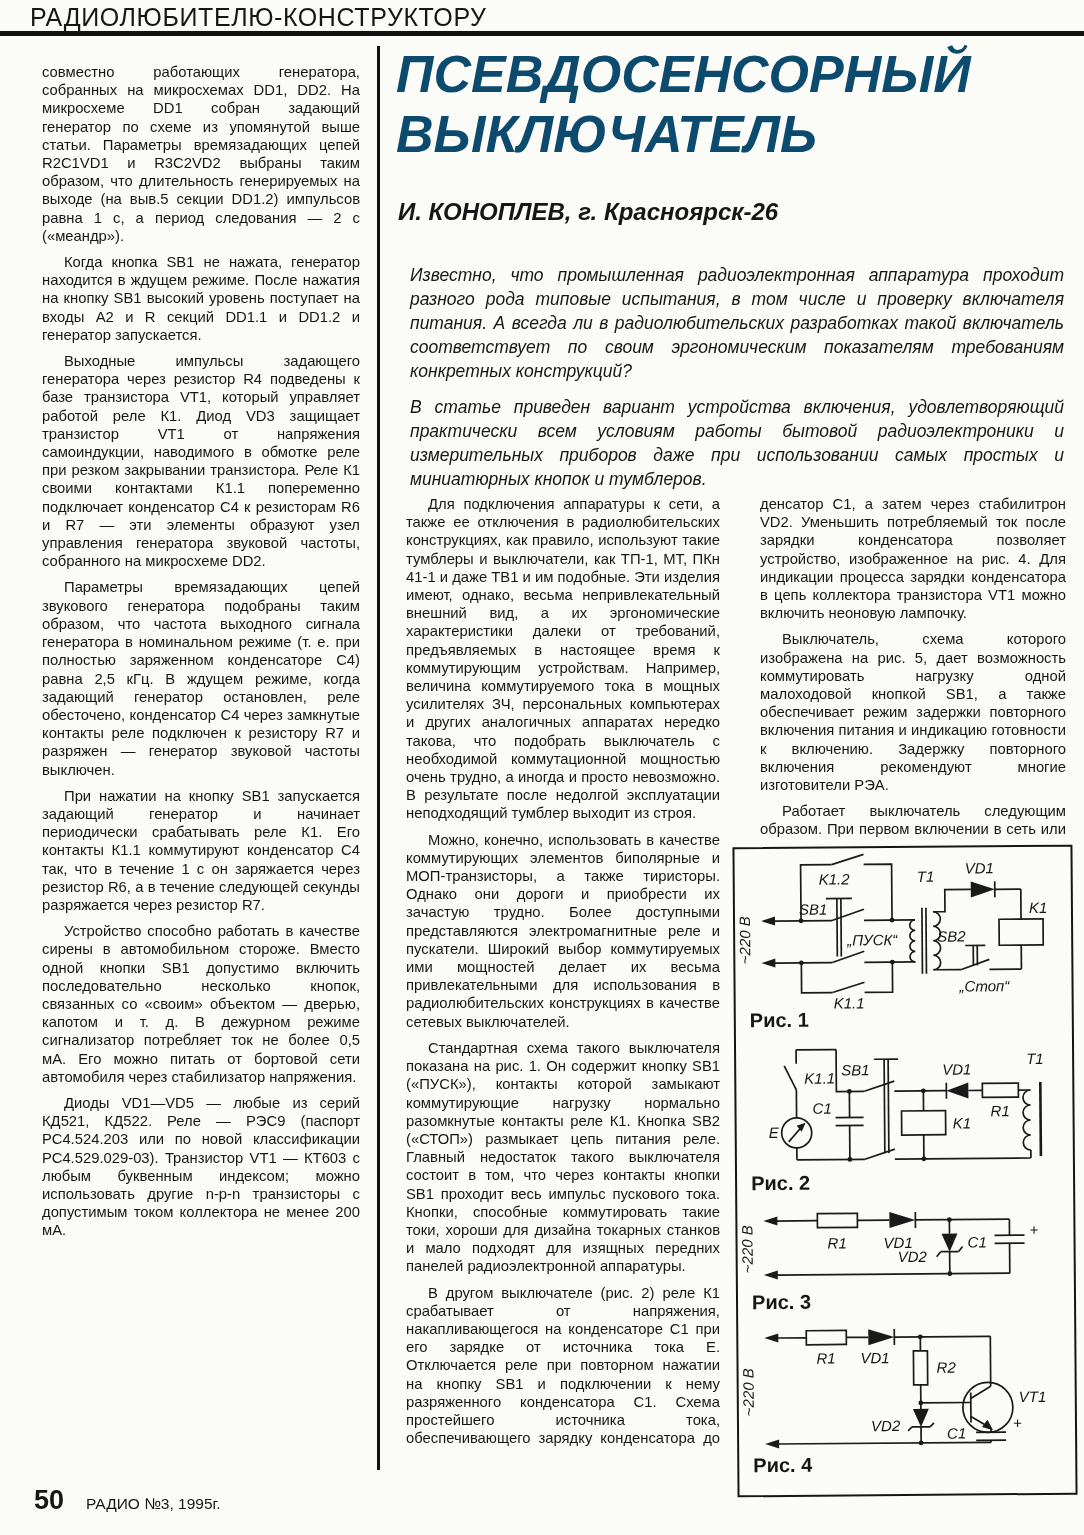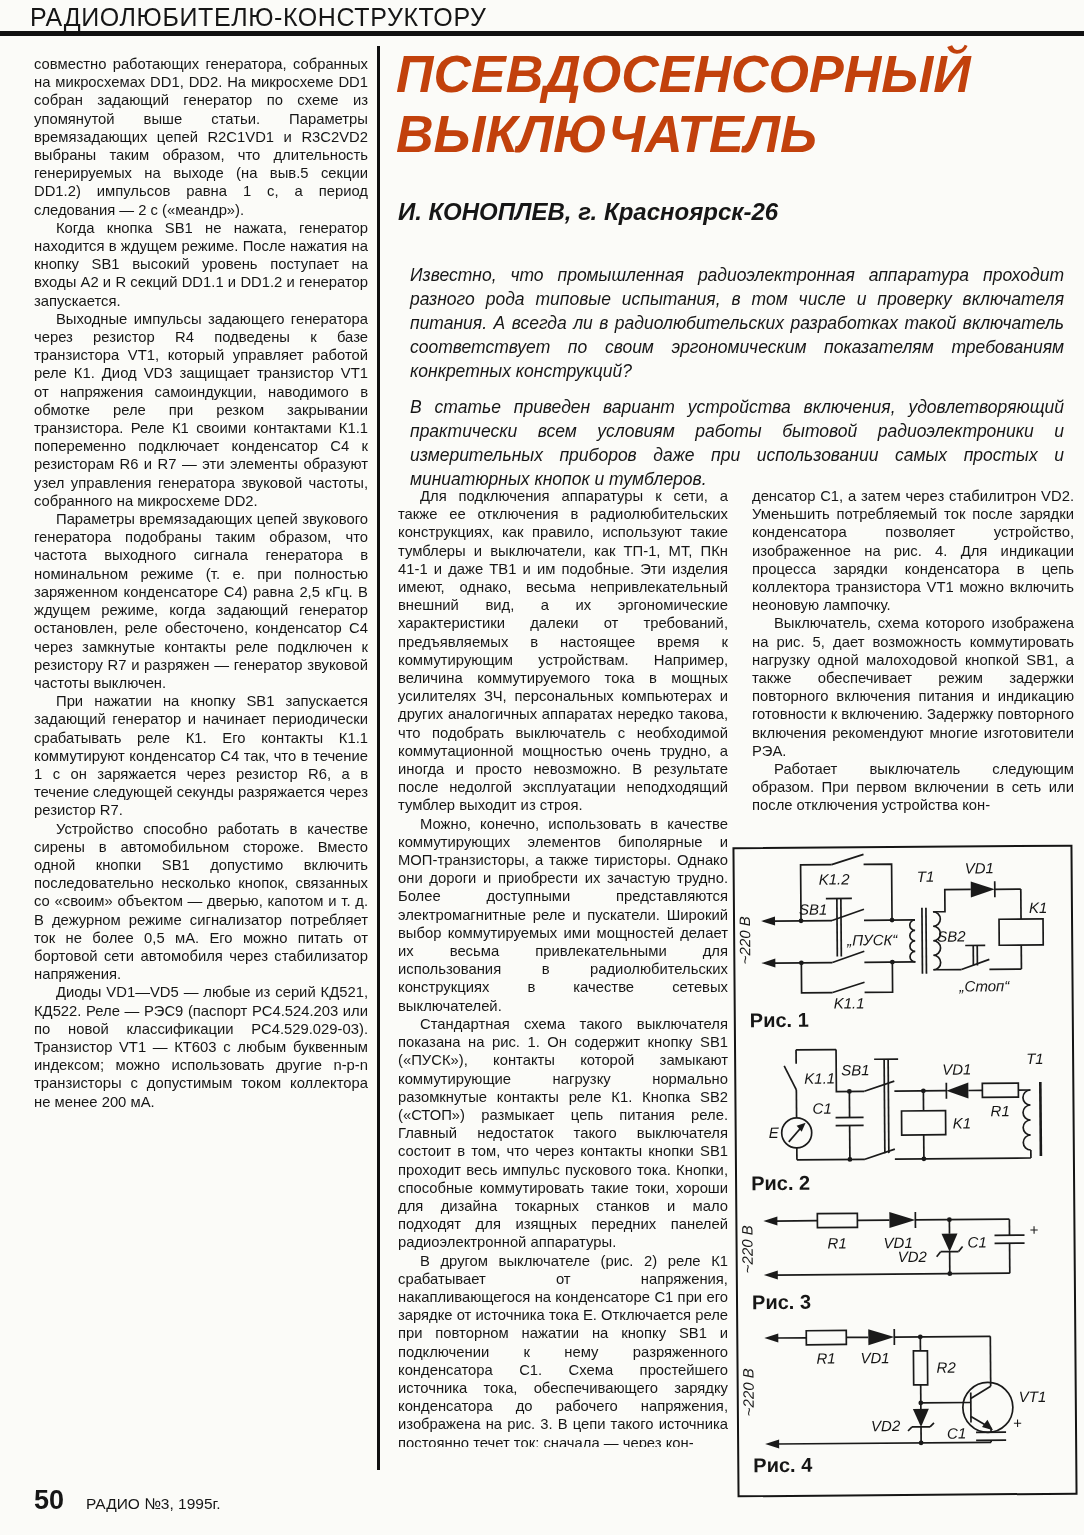--- a/index.html
+++ b/index.html
@@ -6,28 +6,28 @@
   body{
     width:1084px;height:1535px;position:relative;overflow:hidden;
     background:#fbfbf8;color:#161616;
     font-family:"Liberation Sans",sans-serif;
   }
   .kicker{position:absolute;left:30px;top:3px;font-size:25px;font-weight:normal;letter-spacing:.6px}
   .kicker-rule{position:absolute;left:0;top:31px;width:1084px;height:5px;background:#111}
   .divider{position:absolute;left:377px;top:46px;width:2.5px;height:1424px;background:#111}
 
   .col{position:absolute;width:334px;font-size:14.8px;line-height:18.2px;text-align:justify;overflow:hidden}
-  .col p{margin:0;text-indent:22px}
+  .col p{margin:8px;text-indent:22px}
   .col p.noindent{text-indent:0}
   .left{left:34px;top:55px;height:1408px}
   .middle{left:398px;top:487px;width:330px;height:960px}
   .right{left:752px;top:487px;width:322px;height:352px}
 
   .title{position:absolute;left:396px;top:44px;width:610px;margin:0;
-    font-size:52px;line-height:60px;font-style:italic;font-weight:bold;color:#c2410c}
+    font-size:52px;line-height:60px;font-style:italic;font-weight:bold;color:#0c4a6e}
   .author{position:absolute;left:398px;top:198px;font-size:24px;font-weight:bold;font-style:italic}
   .lede{position:absolute;left:398px;top:251px;width:678px;font-size:17.5px;line-height:24px;font-style:italic}
   .lede p{margin:12px;text-align:justify}
 
   .figbox{position:absolute;left:735px;top:846px;width:336px;height:646px;
     border:2.5px solid #151515;transform:rotate(-0.45deg);transform-origin:center}
   .fig{margin:2px 0 0 2px}
   .fig svg{display:block}
   .figcap{font-size:20px;font-weight:bold;margin:-2px 0 2px 12px}
   .slabel{font-style:italic;font-size:15px;fill:#151515;font-family:"Liberation Sans",sans-serif}

